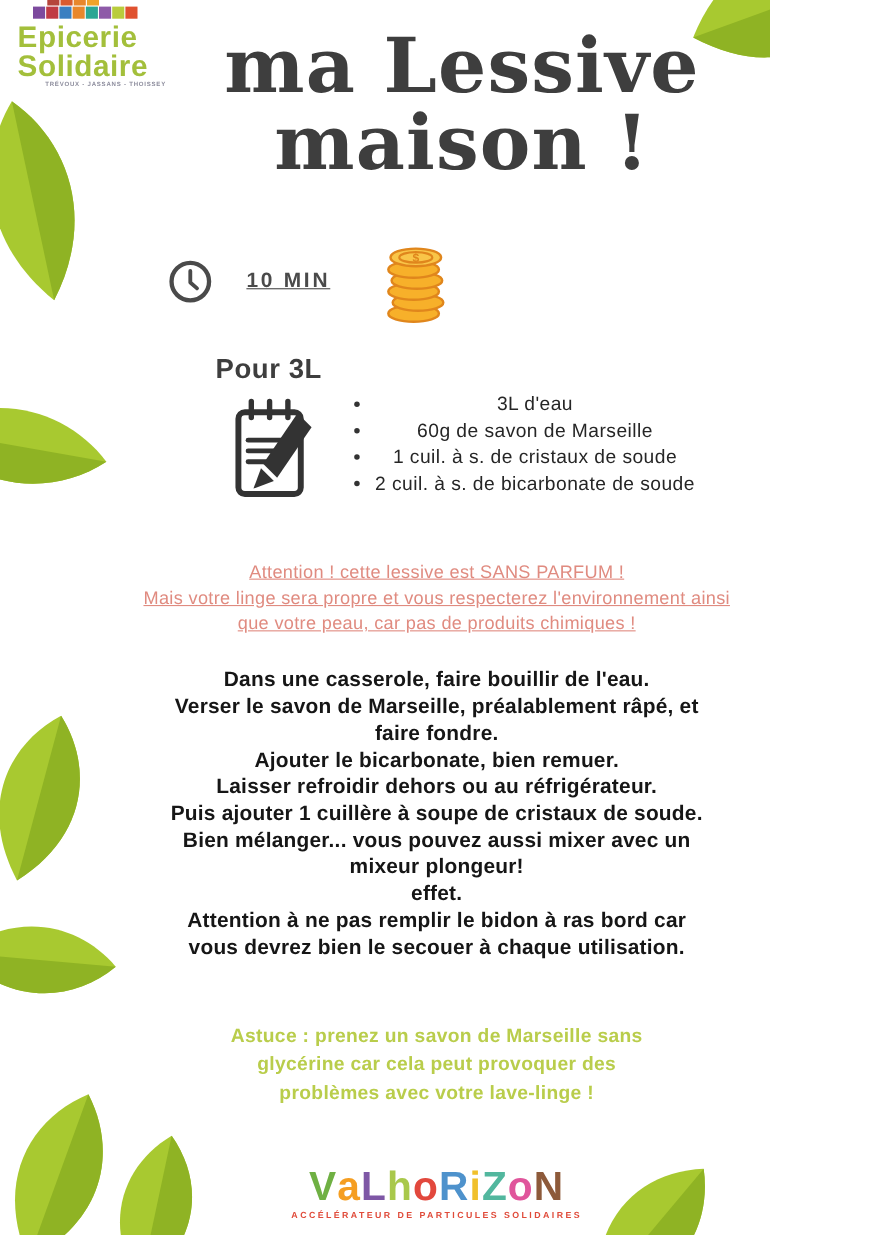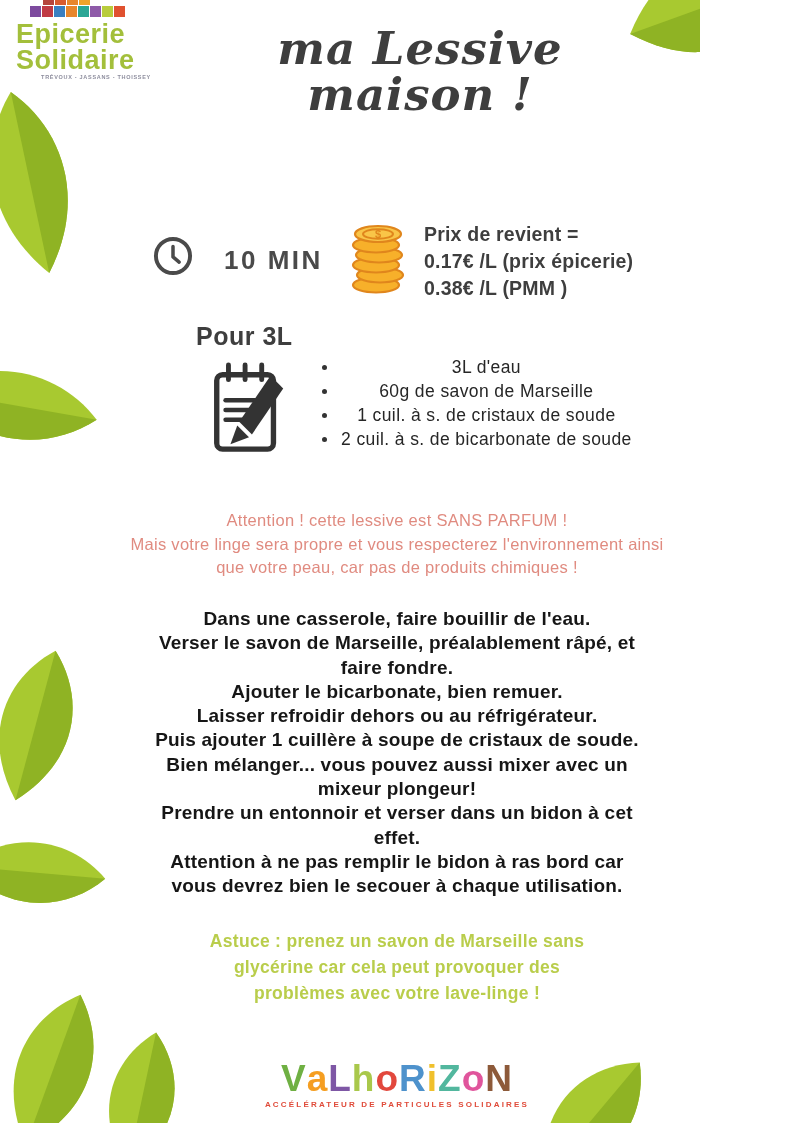--- a/index.html
+++ b/index.html
@@ -17,45 +17,45 @@
   .mark-row{display:flex;gap:1px;margin-bottom:1px;}
   .mark-row.r1{margin-left:13px;}
   .sq{width:11px;height:11px;display:inline-block;}
   .brand-name{position:absolute;left:0;top:22px;font-weight:bold;font-size:27px;
               line-height:0.95;color:var(--brand_green,#a3bf3b);letter-spacing:0.5px;}
   .brand-tag{position:absolute;left:0;top:74px;width:160px;text-align:center;
              font-size:5.5px;letter-spacing:0.7px;color:#8d8d9d;font-weight:bold;}
 
   
   .title{position:absolute;left:140px;top:26px;width:560px;text-align:center;
-         font-family:"DejaVu Serif",serif;font-style:italic;font-weight:bold;
-         font-size:45px;line-height:1.02;color:var(--title_gray,#3e3e3e);letter-spacing:1px;}
+         font-family:"DejaVu Serif",serif;font-weight:bold;
+         font-size:69px;line-height:1.02;color:var(--title_gray,#3e3e3e);letter-spacing:1px;}
 
   
   .clock{position:absolute;left:152px;top:235px;width:42px;height:42px;}
-  .time-label{position:absolute;left:224px;top:245px;font-size:26px;font-weight:bold;
-              letter-spacing:2.5px;color:var(--icon_gray,#4a4a4a);}
+  .time-label{position:absolute;left:224px;top:245px;font-size:19px;font-weight:bold;
+              letter-spacing:2.5px;color:var(--icon_gray,#4a4a4a);text-decoration:underline;}
   .coins{position:absolute;left:347px;top:219px;width:62px;height:76px;}
   .price{position:absolute;left:424px;top:221px;font-size:19.5px;font-weight:bold;
          line-height:1.38;color:var(--title_gray,#3e3e3e);letter-spacing:0.2px;}
 
   
   .servings{position:absolute;left:196px;top:322px;font-size:25px;font-weight:bold;
             letter-spacing:0.5px;color:var(--title_gray,#3e3e3e);}
   .notepad{position:absolute;left:205px;top:358px;width:88px;height:100px;}
   .ingredients{position:absolute;left:313px;top:355px;margin:0;padding:0;list-style:none;
                font-size:17.5px;letter-spacing:0.4px;color:#262626;text-align:center;}
   .ingredients li{position:relative;padding-left:28px;line-height:24px;}
   .ingredients li::before{content:"";position:absolute;left:9px;top:10px;width:5px;height:5px;
                           border-radius:50%;background:#333;}
 
   
   .warning{position:absolute;left:0;top:509px;width:794px;text-align:center;
            font-size:16.5px;line-height:23.5px;letter-spacing:0.3px;
-           color:var(--warning_pink,#e08b80);}
+           color:var(--warning_pink,#e08b80);text-decoration:underline;}
   .instructions{position:absolute;left:97px;top:607px;width:600px;text-align:center;
                 font-size:19px;font-weight:bold;line-height:24.3px;letter-spacing:0.2px;
                 color:#161616;}
   .tip{position:absolute;left:0;top:928px;width:794px;text-align:center;
        font-size:17.5px;font-weight:bold;line-height:26px;letter-spacing:0.3px;
        color:var(--tip_green,#b9cd4b);}
 
   
   .footer-logo{position:absolute;left:0;top:1060px;width:794px;text-align:center;}
   .vletters{font-size:37px;font-weight:bold;letter-spacing:1px;line-height:1;text-align:center;}
@@ -159,25 +159,20 @@
       <ellipse cx="29" cy="66" rx="23" ry="7.5"></ellipse>
       <ellipse cx="33" cy="56" rx="23" ry="7.5"></ellipse>
       <ellipse cx="29" cy="46" rx="23" ry="7.5"></ellipse>
       <ellipse cx="32" cy="36" rx="23" ry="7.5"></ellipse>
       <ellipse cx="29" cy="26" rx="23" ry="7.5"></ellipse>
       <ellipse cx="31" cy="15" rx="23" ry="8" fill="#f9c548"></ellipse>
     </g>
     <ellipse cx="31" cy="15" rx="15" ry="4.8" fill="none" stroke="#e0861c" stroke-width="2"></ellipse>
     <text x="31" y="19" text-anchor="middle" font-size="11" font-weight="bold" fill="#e0861c" font-family="Liberation Sans, sans-serif">$</text>
   </svg>
-  <div class="price">
-      <div>Prix de revient =</div>
-      <div>0.17€ /L (prix épicerie)</div>
-      <div>0.38€ /L (PMM )</div>
-    </div>
 
   <div class="servings">Pour 3L</div>
   <svg class="notepad" viewBox="0 0 90 100">
     <rect x="12" y="16" width="58" height="76" rx="6" fill="#ffffff" stroke="#333333" stroke-width="5.5"></rect>
     <g stroke="#333333" stroke-width="5" stroke-linecap="round">
       <line x1="24" y1="6" x2="24" y2="21"></line>
       <line x1="41" y1="6" x2="41" y2="21"></line>
       <line x1="58" y1="6" x2="58" y2="21"></line>
     </g>
     <g stroke="#333333" stroke-width="4.5" stroke-linecap="round">
@@ -205,21 +200,20 @@
 
   <div class="instructions">
       <div>Dans une casserole, faire bouillir de l'eau.</div>
       <div>Verser le savon de Marseille, préalablement râpé, et</div>
       <div>faire fondre.</div>
       <div>Ajouter le bicarbonate, bien remuer.</div>
       <div>Laisser refroidir dehors ou au réfrigérateur.</div>
       <div>Puis ajouter 1 cuillère à soupe de cristaux de soude.</div>
       <div>Bien mélanger... vous pouvez aussi mixer avec un</div>
       <div>mixeur plongeur!</div>
-      <div>Prendre un entonnoir et verser dans un bidon à cet</div>
       <div>effet.</div>
       <div>Attention à ne pas remplir le bidon à ras bord car</div>
       <div>vous devrez bien le secouer à chaque utilisation.</div>
     </div>
 
   <div class="tip">
       <div>Astuce : prenez un savon de Marseille sans</div>
       <div>glycérine car cela peut provoquer des</div>
       <div>problèmes avec votre lave-linge !</div>
     </div>

